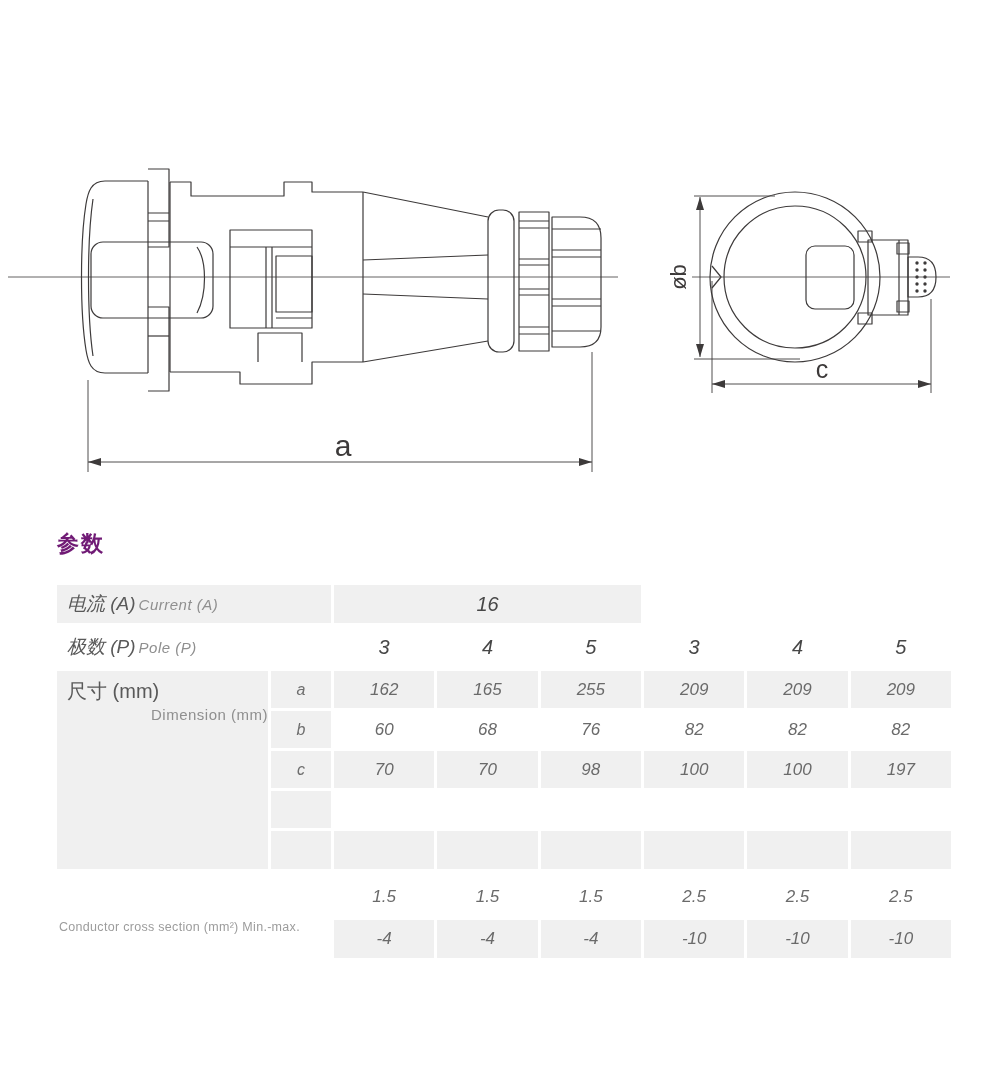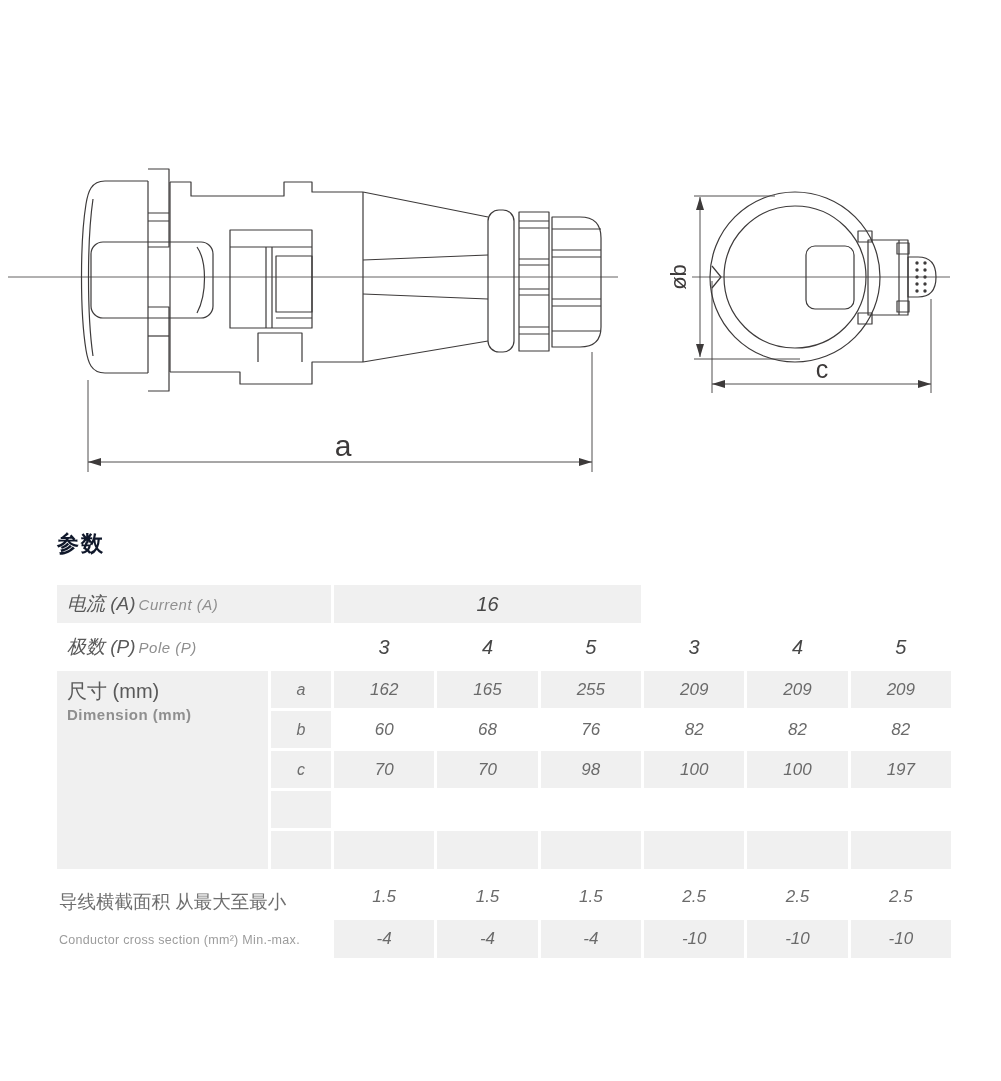--- a/index.html
+++ b/index.html
@@ -4,39 +4,39 @@
 <style>
   html,body { margin:0; padding:0; background:#fff; }
   .page {
     position:relative; width:1001px; height:1081px; background:#ffffff;
     font-family:"Liberation Sans","DejaVu Sans",sans-serif; overflow:hidden;
   }
   svg text { font-family:"Liberation Sans","DejaVu Sans",sans-serif; }
 
   .title {
     position:absolute; left:57px; top:529px;
-    font-size:22px; font-weight:bold; color:#0f172a; letter-spacing:2px;
+    font-size:22px; font-weight:bold; color:#701a75; letter-spacing:2px;
   }
 
   .tbl {
     position:absolute; left:57px; top:585px; width:894px;
     display:grid;
     grid-template-columns:211px 60px repeat(6,1fr);
     grid-template-rows:38px 42px 37px 37px 37px 37px 38px 2px 40px 38px;
     gap:3px;
   }
   .c { display:flex; align-items:center; justify-content:center; font-size:17px; color:#6a6a6a;font-style:italic; }
   .bg { background:#f0f0f0; }
   .lbl { justify-content:flex-start; padding-left:10px; }
   .zh { font-size:19px; color:#595959; }
-  .en { font-size:15px; color:#8f8f8f; margin-left:3px; letter-spacing:0.5px; }
+  .en { font-size:15px; color:#8f8f8f; margin-left:3px; letter-spacing:0.5px;text-align:right; }
   .hdr { font-size:20px; color:#474747; }
   .dimcell { display:block; padding:7px 0 0 10px; }
   .dimcell .zh { font-size:20px; }
-  .dimcell .en { display:block; margin-left:0; margin-top:1px;font-weight:bold; }
+  .dimcell .en { display:block; margin-left:0; margin-top:1px; }
   .sub { font-size:16px; color:#6e6e6e; }
   .condcell { display:flex; flex-direction:column; justify-content:center; align-items:flex-start; padding-left:2px; }
   .zh2 { font-size:18.5px; color:#6f6f6f; }
   .en2 { font-size:12.5px; color:#9c9c9c; margin-top:19px; letter-spacing:0.3px; }
 </style>
 </head>
 <body>
 
 <div class="page">
 
@@ -216,21 +216,20 @@
     <div class="c bg" style="grid-column:8;grid-row:5">197</div>
 
     <div class="c bg" style="grid-column:3;grid-row:7"></div>
     <div class="c bg" style="grid-column:4;grid-row:7"></div>
     <div class="c bg" style="grid-column:5;grid-row:7"></div>
     <div class="c bg" style="grid-column:6;grid-row:7"></div>
     <div class="c bg" style="grid-column:7;grid-row:7"></div>
     <div class="c bg" style="grid-column:8;grid-row:7"></div>
 
     <div class="condcell" style="grid-column:1/3;grid-row:9/11">
-      <span class="zh2">导线横截面积 从最大至最小</span>
       <span class="en2">Conductor cross section (mm²) Min.-max.</span>
     </div>
 
     <div class="c" style="grid-column:3;grid-row:9">1.5</div>
     <div class="c" style="grid-column:4;grid-row:9">1.5</div>
     <div class="c" style="grid-column:5;grid-row:9">1.5</div>
     <div class="c" style="grid-column:6;grid-row:9">2.5</div>
     <div class="c" style="grid-column:7;grid-row:9">2.5</div>
     <div class="c" style="grid-column:8;grid-row:9">2.5</div>
 

